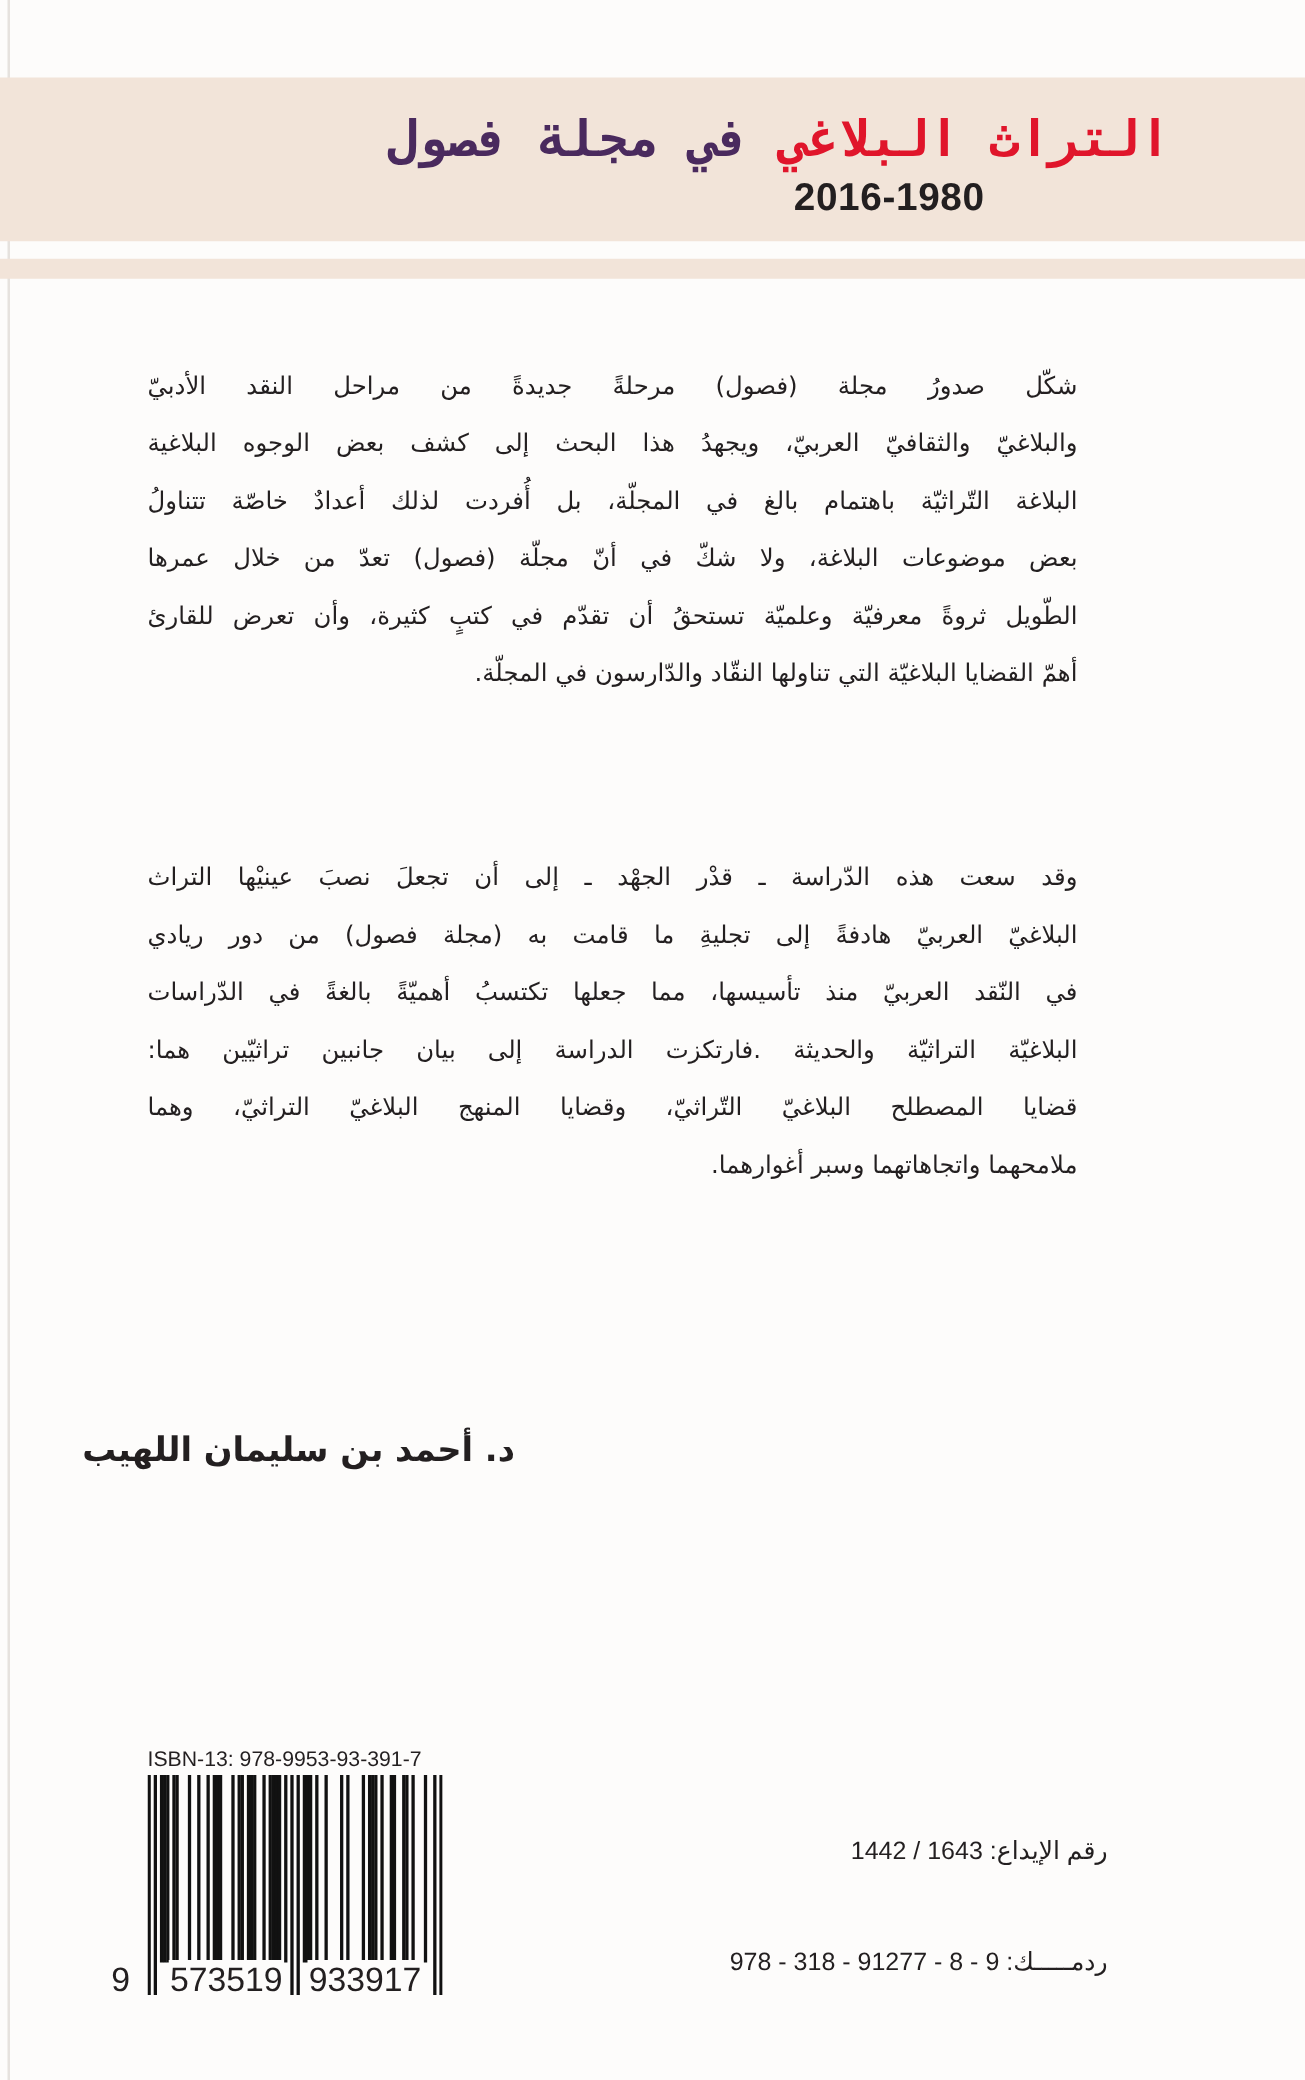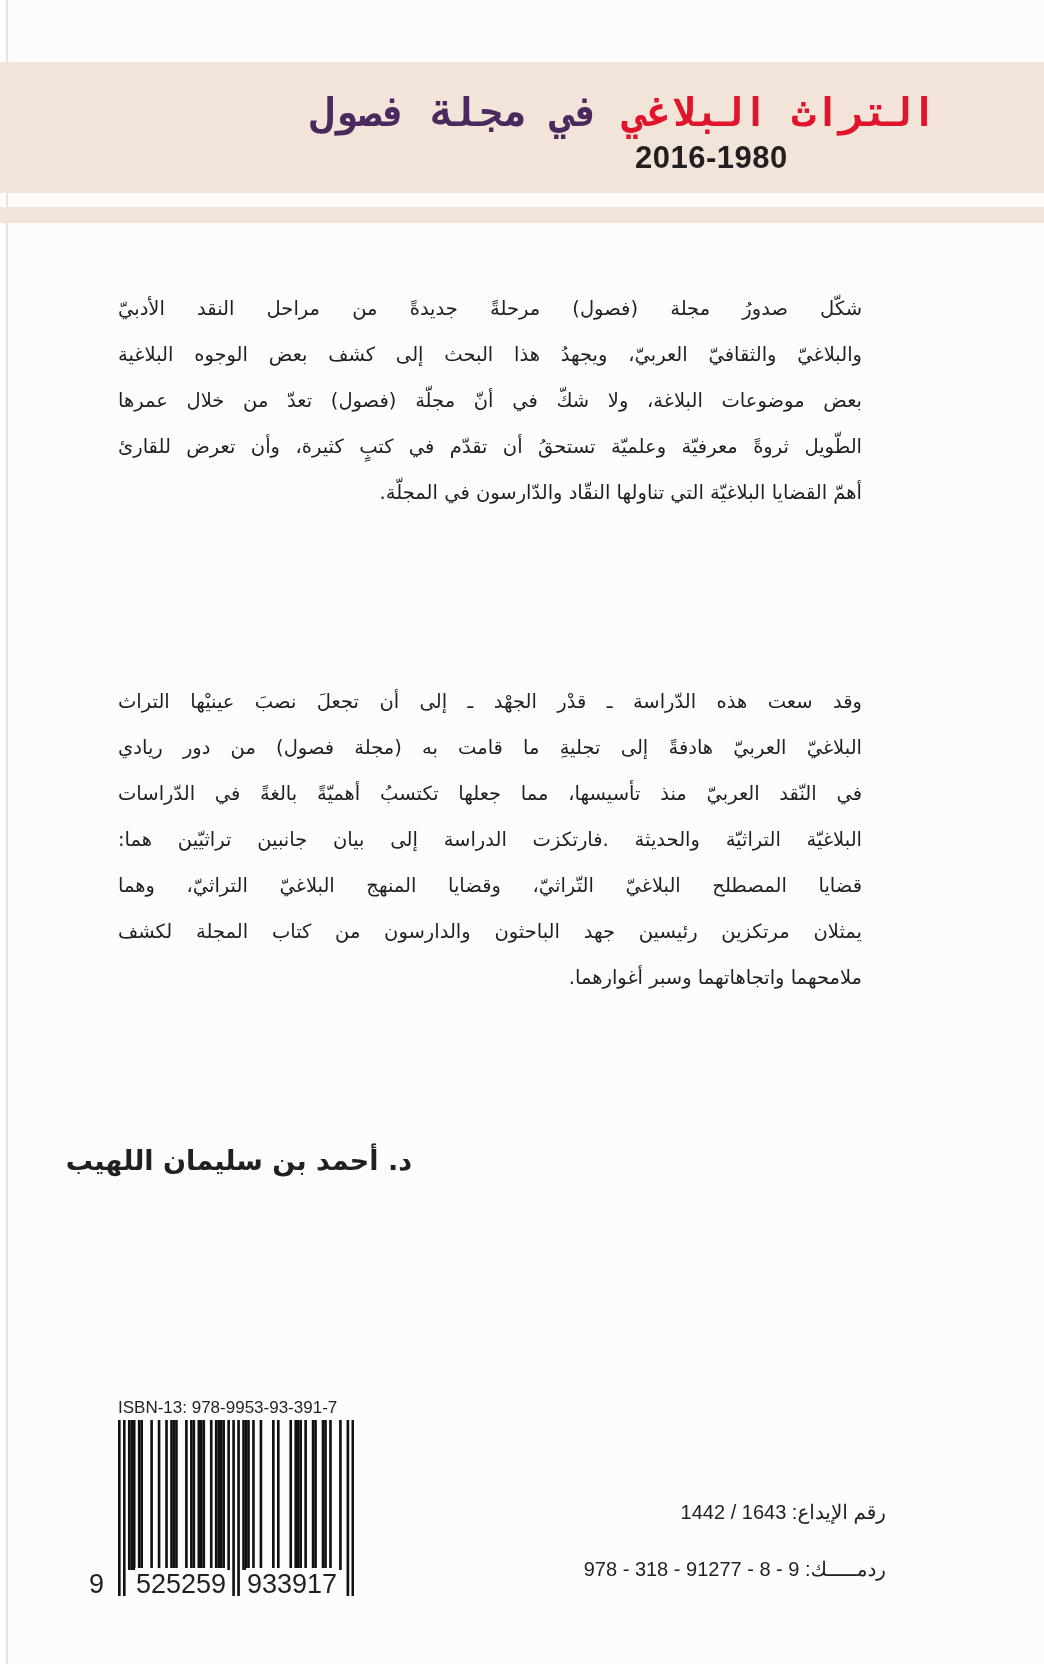--- a/index.html
+++ b/index.html
@@ -62,52 +62,52 @@
     }
     .barcode-digits span {
       position: absolute; top: 0;
       font-family: "Liberation Sans", sans-serif; font-size: 27px; color: #231f20;
       background: #fdfcfb; padding: 0 1px; line-height: 32px;
     }
     .deposit, .ridmak {
       position: absolute; right: 158px; direction: rtl; white-space: nowrap;
       font-family: "Liberation Sans", sans-serif; font-size: 20px; color: #231f20;
     }
-    .deposit { top: 1500px; }
+    .deposit { top: 1468px; }
     .ridmak { top: 1557px; }
     .ltr { direction: ltr; unicode-bidi: embed; }
   </style>
 </head>
 <body>
 
 <div class="spine-edge"></div>
 <div class="band-main"></div>
 <div class="band-thin"></div>
 
 <div class="title">
   <span class="red">التراث البلاغي</span>
   <span class="purple">في مجلة فصول</span>
 </div>
 <div class="years">2016-1980</div>
 
 <div class="body-text para1">
   <span class="line">شكّل صدورُ مجلة (فصول) مرحلةً جديدةً من مراحل النقد الأدبيّ</span>
   <span class="line">والبلاغيّ والثقافيّ العربيّ، ويجهدُ هذا البحث إلى كشف بعض الوجوه البلاغية</span>
+  <span class="line">البلاغة التّراثيّة باهتمام بالغ في المجلّة، بل أُفردت لذلك أعدادٌ خاصّة تتناولُ</span>
   <span class="line">بعض موضوعات البلاغة، ولا شكّ في أنّ مجلّة (فصول) تعدّ من خلال عمرها</span>
   <span class="line">الطّويل ثروةً معرفيّة وعلميّة تستحقُ أن تقدّم في كتبٍ كثيرة، وأن تعرض للقارئ</span>
   <span class="line last">أهمّ القضايا البلاغيّة التي تناولها النقّاد والدّارسون في المجلّة.</span>
 </div>
 
 <div class="body-text para2">
   <span class="line">وقد سعت هذه الدّراسة ـ قدْر الجهْد ـ إلى أن تجعلَ نصبَ عينيْها التراث</span>
   <span class="line">البلاغيّ العربيّ هادفةً إلى تجليةِ ما قامت به (مجلة فصول) من دور ريادي</span>
   <span class="line">في النّقد العربيّ منذ تأسيسها، مما جعلها تكتسبُ أهميّةً بالغةً في الدّراسات</span>
   <span class="line">البلاغيّة التراثيّة والحديثة .فارتكزت الدراسة إلى بيان جانبين تراثيّين هما:</span>
   <span class="line">قضايا المصطلح البلاغيّ التّراثيّ، وقضايا المنهج البلاغيّ التراثيّ، وهما</span>
-  <span class="line">يمثلان مرتكزين رئيسين جهد الباحثون والدارسون من كتاب المجلة لكشف</span>
   <span class="line last">ملامحهما واتجاهاتهما وسبر أغوارهما.</span>
 </div>
 
 <div class="author">د. أحمد بن سليمان اللهيب</div>
 
 <div class="isbn-label">ISBN-13: 978-9953-93-391-7</div>
 <svg class="barcode" viewBox="0 0 236 176" preserveAspectRatio="none">
     <rect x="0.00" y="0" width="2.63" height="176" fill="#111"></rect>
     <rect x="4.97" y="0" width="2.63" height="176" fill="#111"></rect>
     <rect x="9.94" y="0" width="2.63" height="150" fill="#111"></rect>
@@ -151,21 +151,21 @@
     <rect x="196.25" y="0" width="2.63" height="150" fill="#111"></rect>
     <rect x="203.71" y="0" width="2.63" height="150" fill="#111"></rect>
     <rect x="206.19" y="0" width="2.63" height="150" fill="#111"></rect>
     <rect x="211.16" y="0" width="2.63" height="150" fill="#111"></rect>
     <rect x="221.09" y="0" width="2.63" height="150" fill="#111"></rect>
     <rect x="228.55" y="0" width="2.63" height="176" fill="#111"></rect>
     <rect x="233.52" y="0" width="2.63" height="176" fill="#111"></rect>
   </svg>
 <div class="barcode-digits">
   <span style="left:0px">9</span>
-  <span style="left:47px">525259</span>
+  <span style="left:47px">573519</span>
   <span style="left:158px">933917</span>
 </div>
 
 <div class="deposit">
   <span>رقم الإيداع:</span>
   <span class="ltr">1442 / 1643</span>
 </div>
 <div class="ridmak">
   <span>ردمـــــك:</span>
   <span class="ltr">978 - 318 - 91277 - 8 - 9</span>

